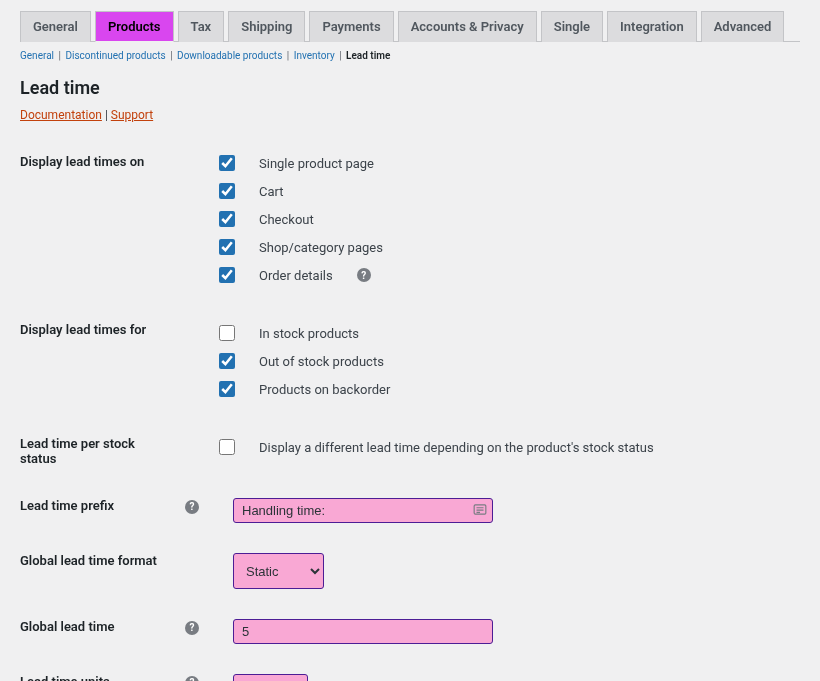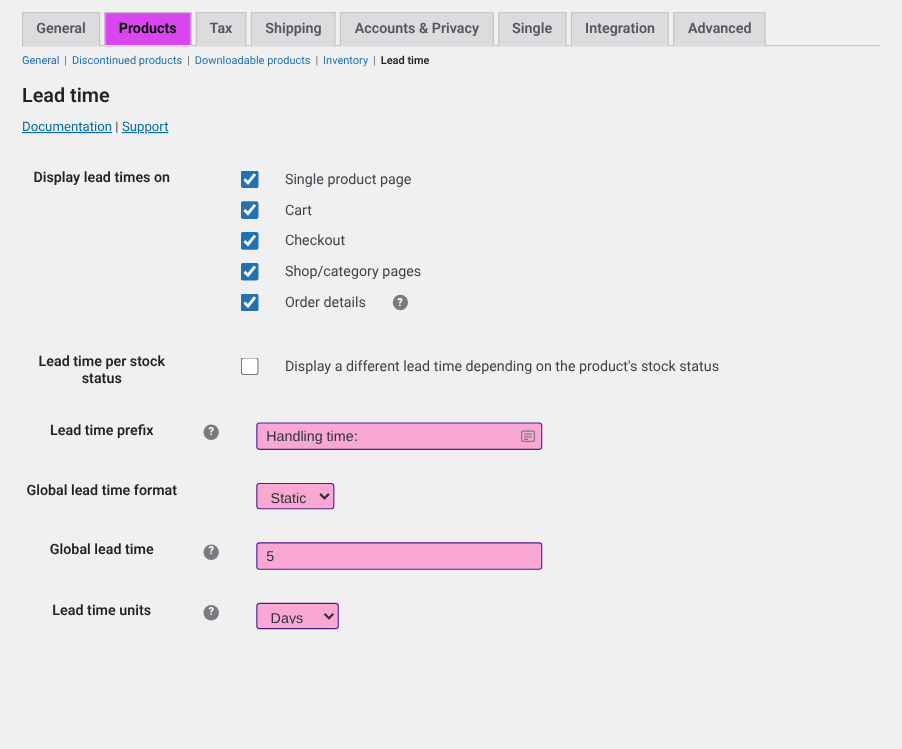--- a/index.html
+++ b/index.html
@@ -42,24 +42,24 @@
     .subsub a { color: #2271b1; text-decoration: none; }
     .subsub .sep { color: #646970; margin: 0 2px; }
     .subsub .current { color: #1d2327; font-weight: 600; }
     h2.section-title {
       font-size: 18px;
       font-weight: 600;
       color: #1d2327;
       margin-bottom: 10px;
     }
     .doc-links { font-size: 12px; margin-bottom: 22px; }
-    .doc-links a { color: #0369a1; }
+    .doc-links a { color: #c2410c; }
     .form-table { width: 100%; border-collapse: collapse; }
     .form-table th {
-      text-align: center;
+      text-align: left;
       font-size: 13px;
       font-weight: 600;
       color: #1d2327;
       width: 155px;
       padding: 10px 10px 10px 0;
       vertical-align: top;
     }
     .form-table td {
       padding: 8px 10px;
       vertical-align: top;
@@ -94,21 +94,21 @@
       padding: 4px 8px;
       border: 1px solid #4c1d95;
       border-radius: 3px;
       font-size: 13px;
       background: #f9a8d4;
       color: #2c3338;
       margin-left: 14px;
     }
     .text-input.wide { width: 260px; }
     .text-input.num { width: 260px; }
-    .select-input { padding-right: 8px; height: 24px; }
+    .select-input { padding-right: 28px; height: 36px; }
     .select-wrap { position: relative; display: inline-block; }
     .group-spacer td, .group-spacer th { padding-top: 22px; }
     .input-suffix-icon {
       position: relative;
     }
     .input-suffix-icon .suffix {
       position: absolute;
       right: 6px;
       top: 50%;
       transform: translateY(-50%);
@@ -118,20 +118,21 @@
     }
   </style>
 </head>
 <body>
 
 <div class="nav-tabs">
   <div class="nav-tab">General</div>
   <div class="nav-tab active">Products</div>
   <div class="nav-tab">Tax</div>
   <div class="nav-tab">Shipping</div>
+  <div class="nav-tab">Payments</div>
   <div class="nav-tab">Accounts &amp; Privacy</div>
   <div class="nav-tab">Single</div>
   <div class="nav-tab">Integration</div>
   <div class="nav-tab">Advanced</div>
 </div>
 
 <div class="subsub">
   <a href="#">General</a>
   <span class="sep">|</span>
   <a href="#">Discontinued products</a>
@@ -173,20 +174,38 @@
         <span class="checkbox-label">Shop/category pages</span>
       </div>
       <div class="checkbox-row">
         <input type="checkbox" checked="" style="">
         <span class="checkbox-label">Order details</span>
         <span class="help-icon">?</span>
       </div>
     </td>
   </tr>
 
+  <tr class="group-spacer">
+    <th>Display lead times for</th>
+    <td class="help-col"></td>
+    <td>
+      <div class="checkbox-row">
+        <input type="checkbox" style="">
+        <span class="checkbox-label">In stock products</span>
+      </div>
+      <div class="checkbox-row">
+        <input type="checkbox" checked="" style="">
+        <span class="checkbox-label">Out of stock products</span>
+      </div>
+      <div class="checkbox-row">
+        <input type="checkbox" checked="" style="">
+        <span class="checkbox-label">Products on backorder</span>
+      </div>
+    </td>
+  </tr>
 
   <tr class="group-spacer">
     <th>Lead time per stock status</th>
     <td class="help-col"></td>
     <td>
       <div class="checkbox-row">
         <input type="checkbox" style="">
         <span class="checkbox-label">Display a different lead time depending on the product's stock status</span>
       </div>
     </td>

